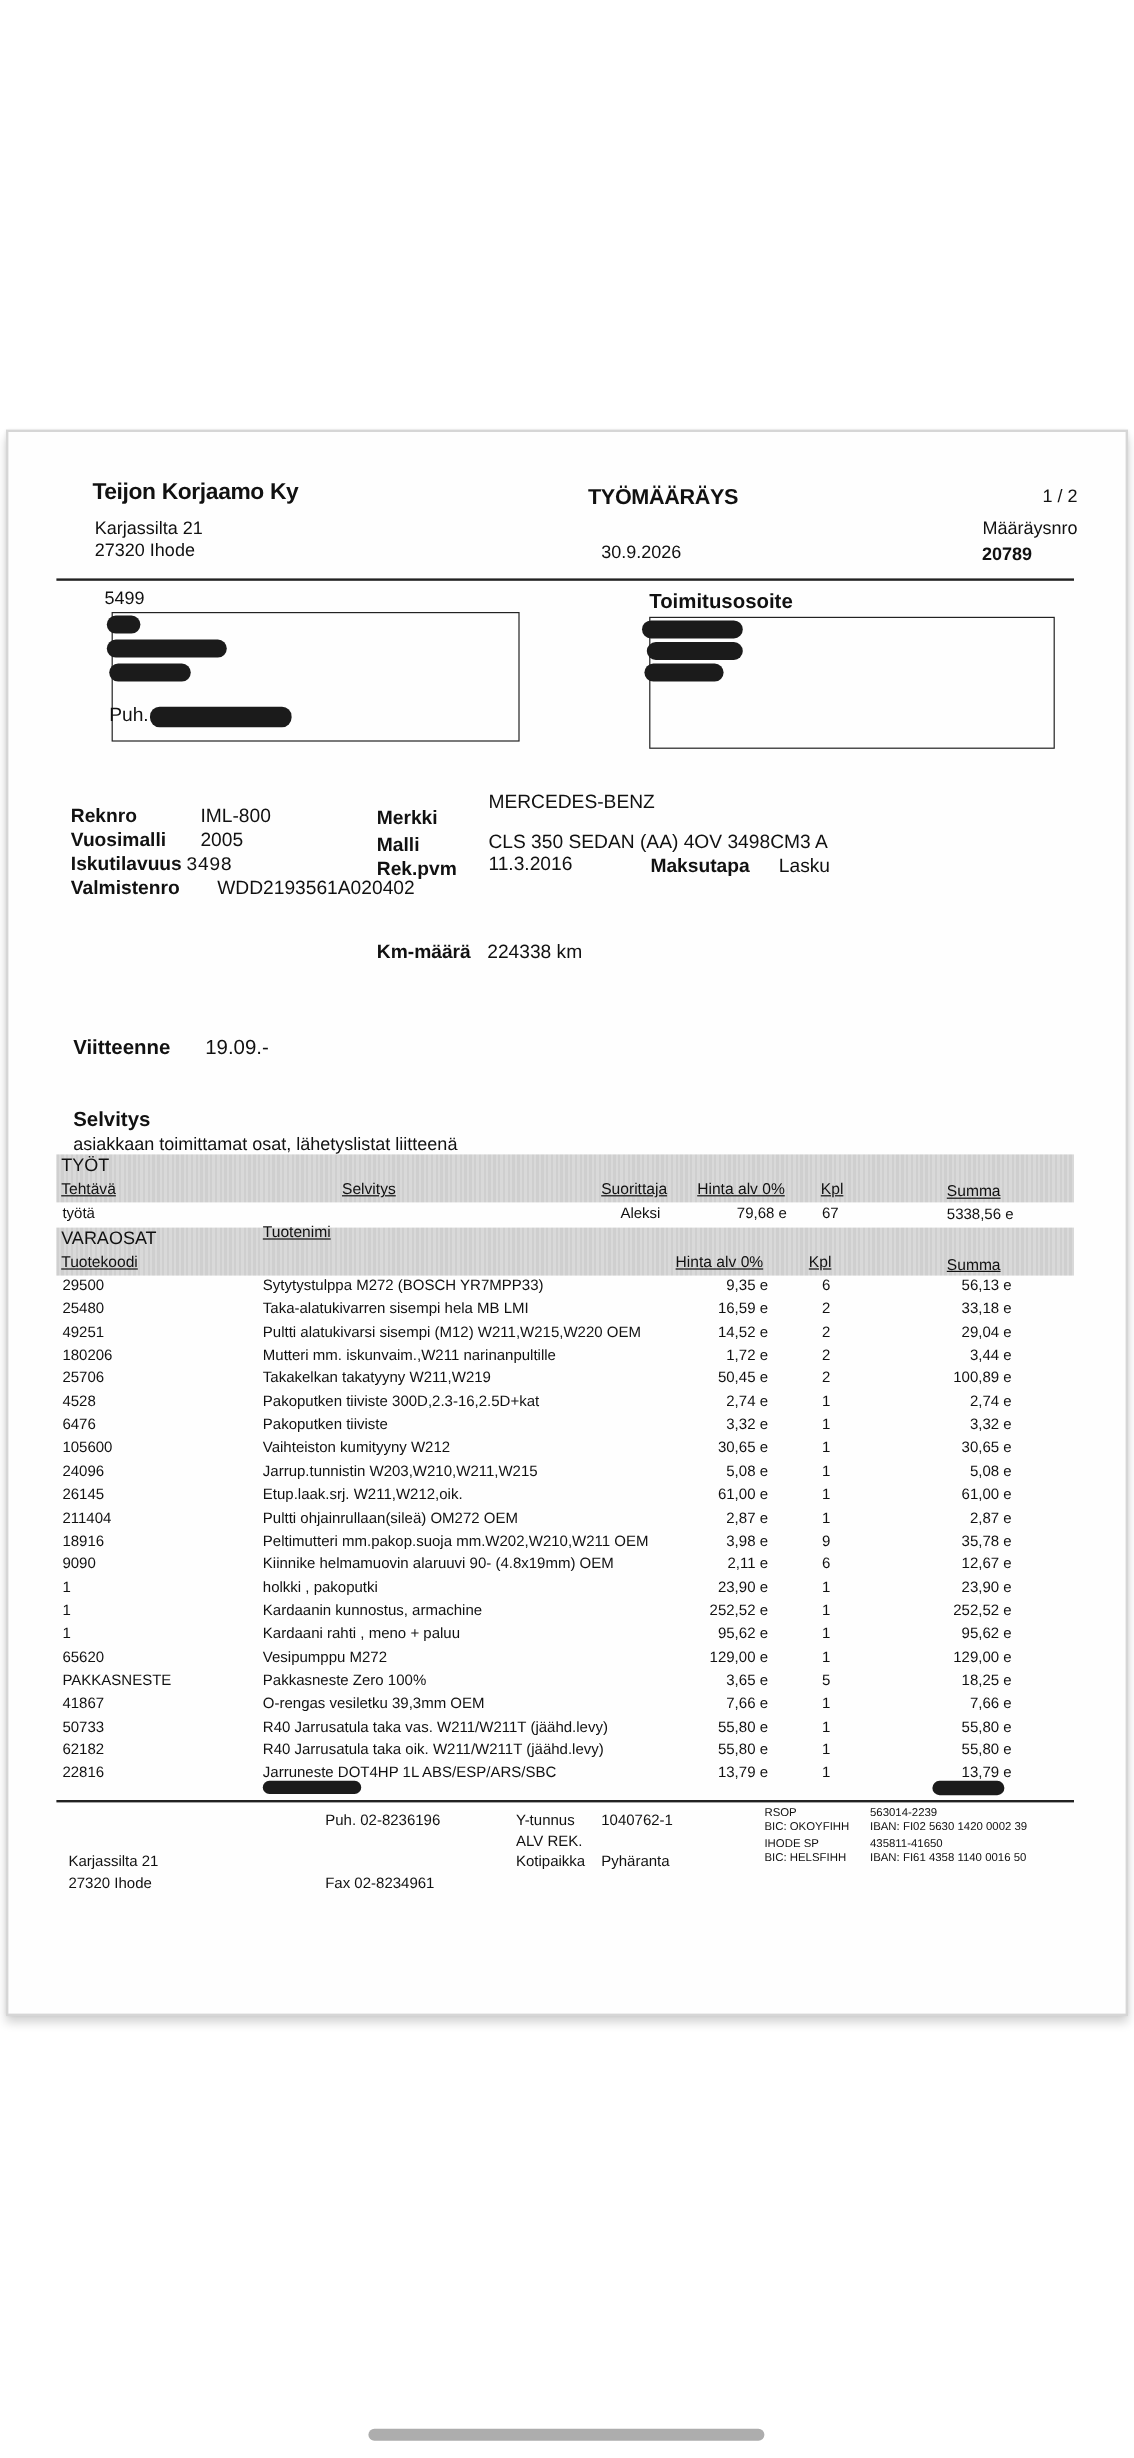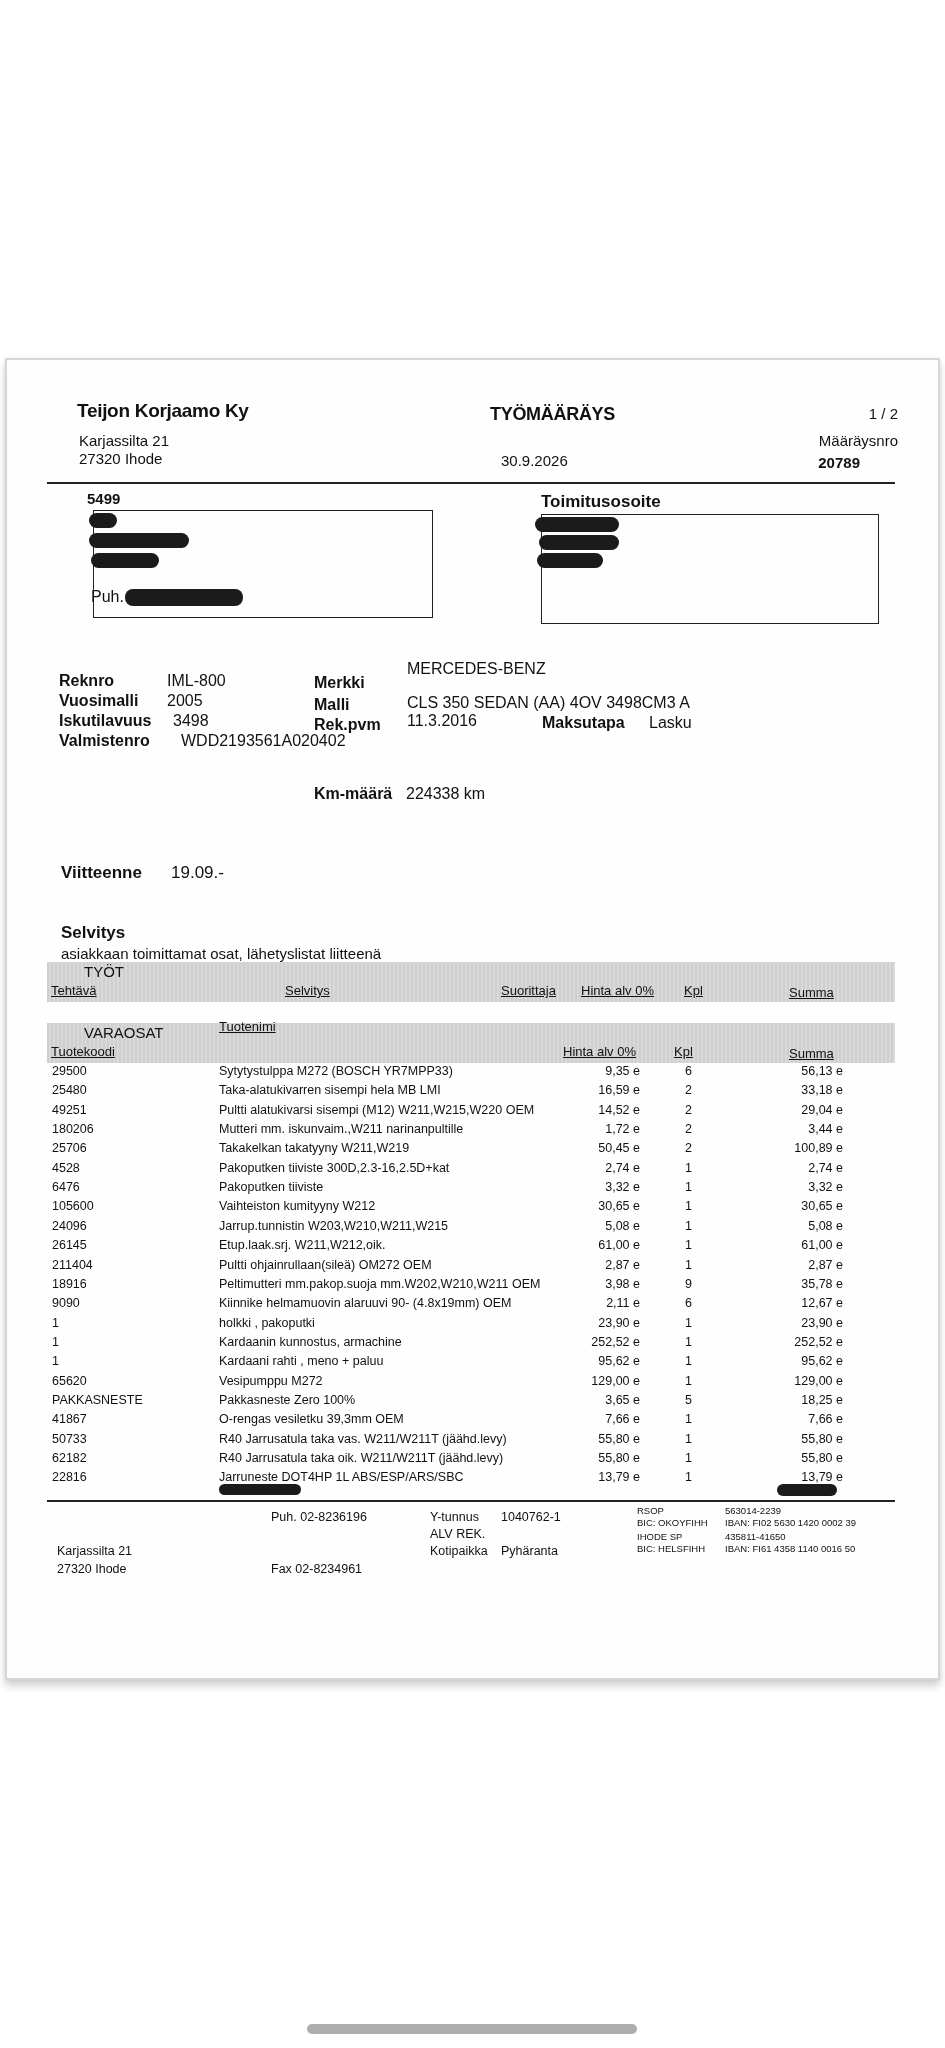--- a/index.html
+++ b/index.html
@@ -18,35 +18,35 @@
     .company { left: 70px; top: 40px; font-size: 19px; font-weight: bold; letter-spacing: -0.3px; }
     .addr1 { left: 72px; top: 72px; font-size: 15px; }
     .addr2 { left: 72px; top: 90px; font-size: 15px; }
     .doctitle { left: 483px; top: 44px; font-size: 18px; font-weight: bold; letter-spacing: -0.3px; }
     .date { left: 494px; top: 92px; font-size: 15px; }
     .pagenum { right: 40px; top: 45px; font-size: 15px; }
     .ordlabel { right: 40px; top: 72px; font-size: 15px; }
     .ordnum { right: 78px; top: 94px; font-size: 15px; font-weight: bold; }
     .hr-top { left: 40px; top: 122px; width: 848px; height: 2px; background: #222; }
 
-    .cust-id { left: 80px; top: 130px; font-size: 15px; font-weight: bold; }
+    .cust-id { left: 80px; top: 130px; font-size: 15px; font-weight: normal; }
     .box1 { position: absolute; left: 86px; top: 150px; width: 340px; height: 108px; border: 1.5px solid #222; }
     .box2 { position: absolute; left: 534px; top: 154px; width: 338px; height: 110px; border: 1.5px solid #222; }
     .deliv-title { left: 534px; top: 132px; font-size: 17px; font-weight: bold; }
     .redact { position: absolute; background: #1b1b1b; border-radius: 8px; height: 15px; }
     .puh { left: 84px; top: 228px; font-size: 16px; }
 
     .lbl { font-size: 16px; font-weight: bold; }
     .val { font-size: 16px; }
 
     .band {
       position: absolute; left: 40px; width: 848px;
       background: repeating-linear-gradient(90deg, #cfcfcf 0 2px, #d9d9d9 2px 4px);
     }
-    .band-hdr { font-size: 15px; margin-left: 33px; }
+    .band-hdr { font-size: 15px; }
     .u { text-decoration: underline; }
     .row { position: absolute; left: 40px; width: 848px; height: 19.5px; font-size: 12.5px; }
     .row span { position: absolute; white-space: nowrap; top: 2px; }
     .c-code { left: 5px; }
     .c-name { left: 172px; }
     .c-price { right: 255px; text-align: right; }
     .c-qty { left: 638px; }
     .c-sum { right: 52px; text-align: right; }
 
     .footer-hr { left: 40px; top: 1140px; width: 848px; height: 2px; background: #222; }
@@ -85,21 +85,21 @@
   <div class="box2"></div>
   <div class="redact" style="left:528px;top:157px;width:84px;"></div>
   <div class="redact" style="left:532px;top:175px;width:80px;"></div>
   <div class="redact" style="left:530px;top:193px;width:66px;"></div>
 
   <div class="abs lbl" style="left:52px;top:312px;">Reknro</div>
   <div class="abs val" style="left:160px;top:312px;">IML-800</div>
   <div class="abs lbl" style="left:52px;top:332px;">Vuosimalli</div>
   <div class="abs val" style="left:160px;top:332px;">2005</div>
   <div class="abs lbl" style="left:52px;top:352px;">Iskutilavuus</div>
-  <div class="abs val" style="left:166px;top:352px;">3498</div>
+  <div class="abs val" style="left:148px;top:352px;font-family:Liberation Mono, monospace;">3498</div>
   <div class="abs lbl" style="left:52px;top:372px;">Valmistenro</div>
   <div class="abs val" style="left:162px;top:372px;margin-left:12px;">WDD2193561A020402</div>
 
   <div class="abs lbl" style="left:307px;top:314px;">Merkki</div>
   <div class="abs val" style="left:400px;top:300px;">MERCEDES-BENZ</div>
   <div class="abs lbl" style="left:307px;top:336px;">Malli</div>
   <div class="abs val" style="left:400px;top:334px;">CLS 350 SEDAN (AA) 4OV 3498CM3 A</div>
   <div class="abs lbl" style="left:307px;top:356px;">Rek.pvm</div>
   <div class="abs val" style="left:400px;top:352px;">11.3.2016</div>
   <div class="abs lbl" style="left:535px;top:354px;">Maksutapa</div>
@@ -116,20 +116,27 @@
 
   <div class="band" style="top:602px;height:40px;"></div>
   <div class="abs band-hdr" style="left:44px;top:603px;">TYÖT</div>
   <div class="abs u" style="left:44px;top:623px;font-size:13px;">Tehtävä</div>
   <div class="abs u" style="left:278px;top:623px;font-size:13px;">Selvitys</div>
   <div class="abs u" style="left:494px;top:623px;font-size:13px;">Suorittaja</div>
   <div class="abs u" style="left:574px;top:623px;font-size:13px;">Hinta alv 0%</div>
   <div class="abs u" style="left:677px;top:623px;font-size:13px;">Kpl</div>
   <div class="abs u" style="left:782px;top:625px;font-size:13px;">Summa</div>
 
+  <div class="row" style="top:643px;">
+    <span class="c-code" style="top:1px;">työtä</span>
+    <span style="left:470px;top:1px;">Aleksi</span>
+    <span style="left:567px;top:1px;">79,68 e</span>
+    <span style="left:638px;top:1px;">67</span>
+    <span style="left:742px;top:2px;">5338,56 e</span>
+  </div>
 
   <div class="band" style="top:663px;height:40px;"></div>
   <div class="abs band-hdr" style="left:44px;top:664px;">VARAOSAT</div>
   <div class="abs u" style="left:44px;top:684px;font-size:13px;">Tuotekoodi</div>
   <div class="abs u" style="left:212px;top:659px;font-size:13px;text-align:right;">Tuotenimi</div>
   <div class="abs u" style="left:556px;top:684px;font-size:13px;">Hinta alv 0%</div>
   <div class="abs u" style="left:667px;top:684px;font-size:13px;">Kpl</div>
   <div class="abs u" style="left:782px;top:686px;font-size:13px;">Summa</div>
 
   <div id="parts-rows">

